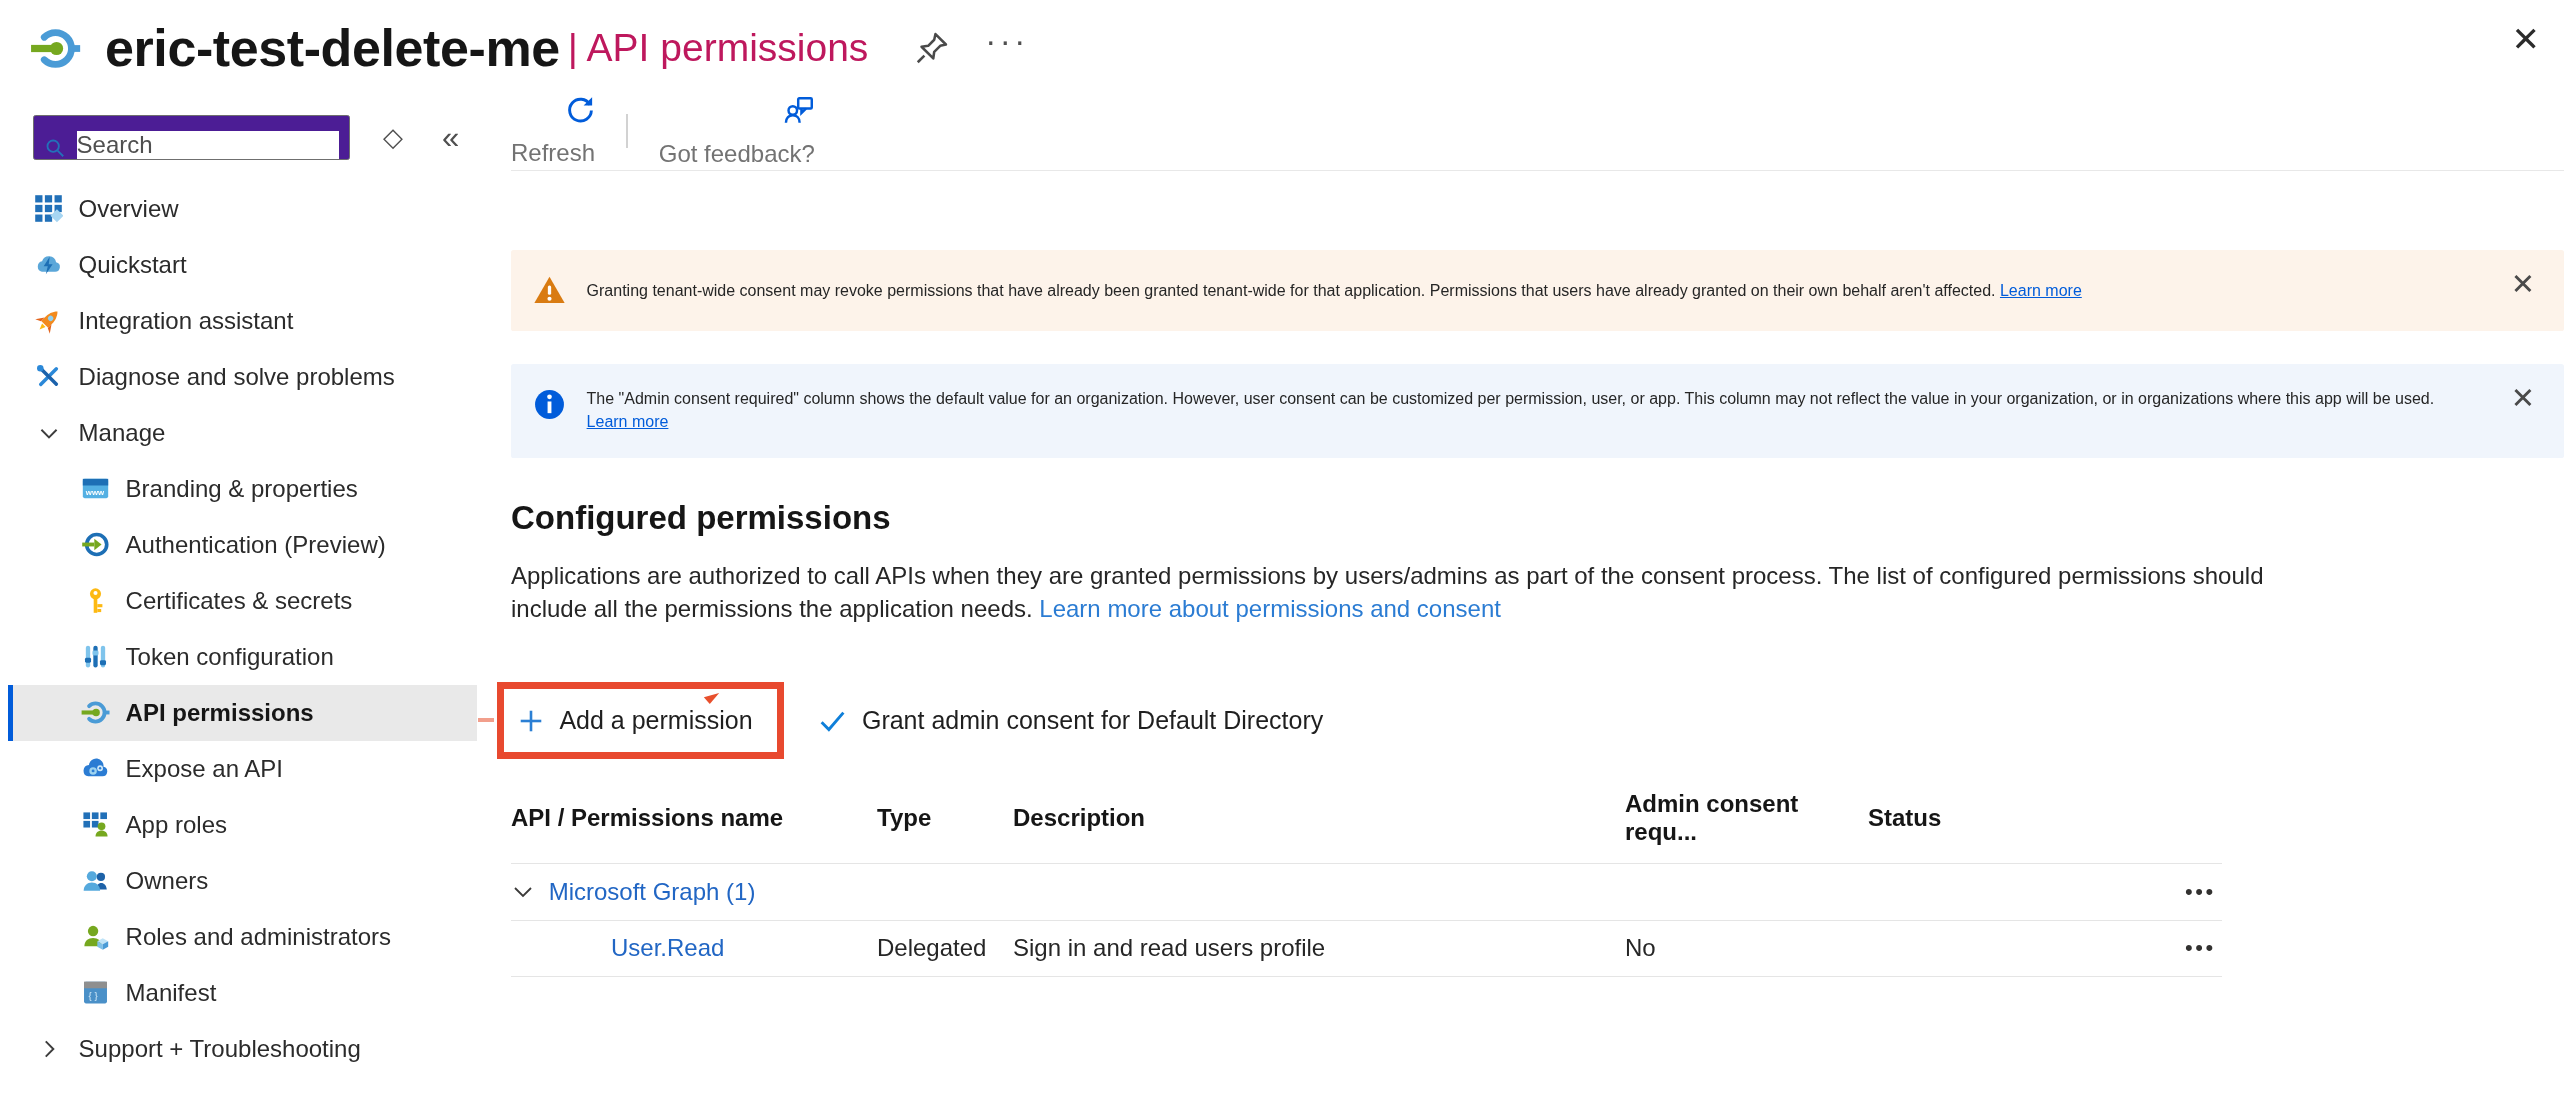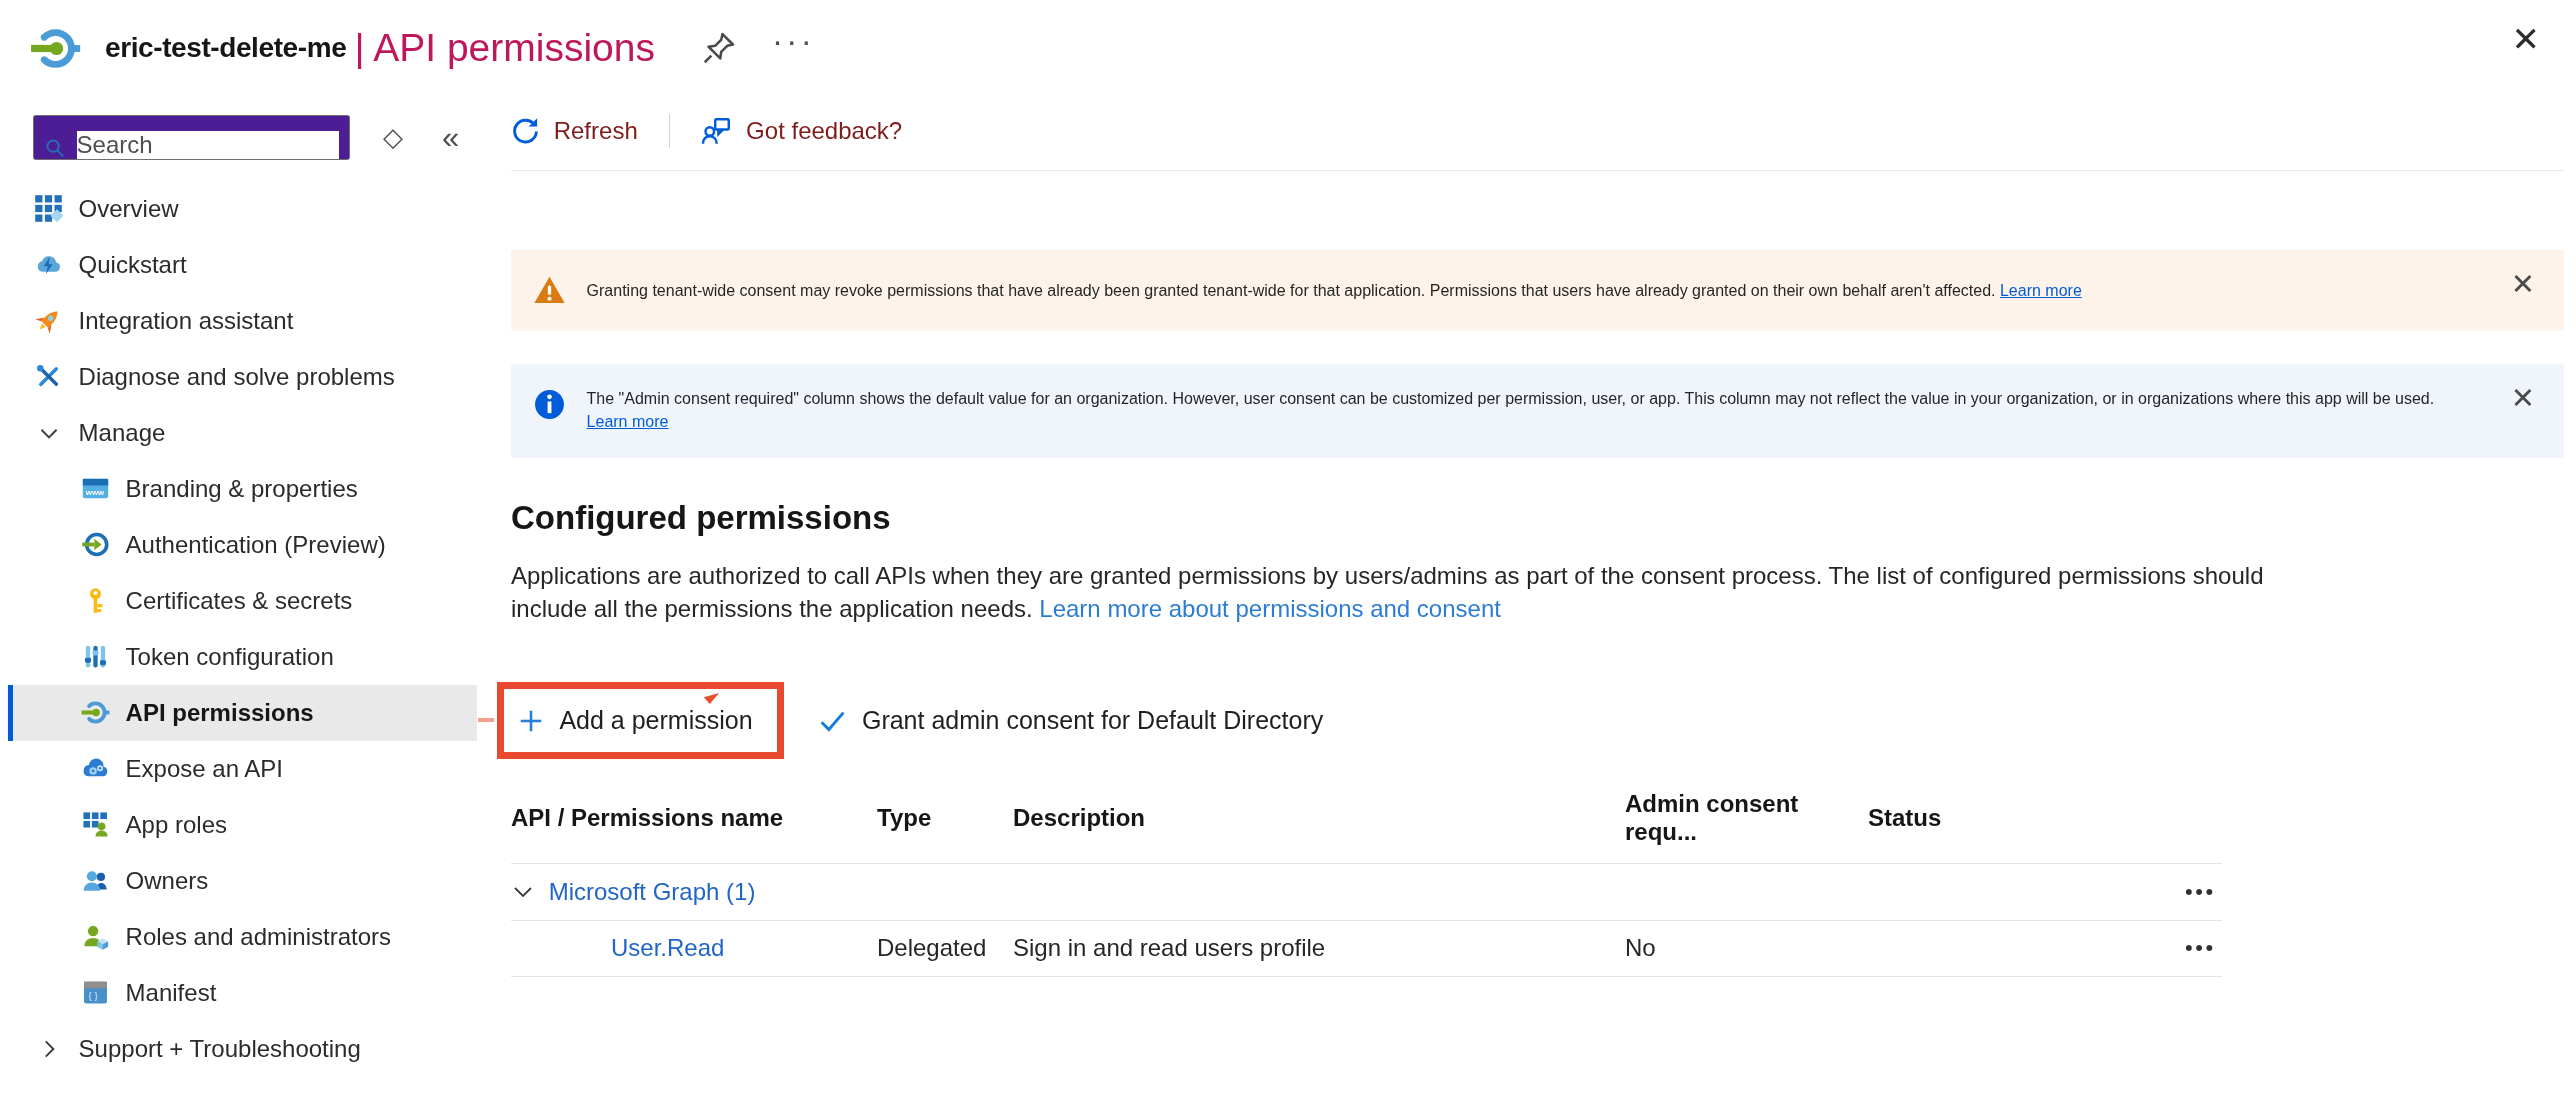--- a/index.html
+++ b/index.html
@@ -2,21 +2,21 @@
 <html style="font-size:13.7px"><head>
 <meta charset="utf-8">
 <style>
   * { box-sizing: border-box; margin: 0; padding: 0; }
   html, body { width: 2576px; height: 1098px; overflow: hidden; }
   body { font-family: "Liberation Sans", sans-serif; background: #ffffff; color: #262626; }
 
   
   .app-header { display: flex; align-items: center; height: 91px; padding: 5.1px 0 0 27.4px; position: relative; }
   .app-icon { width: 57px; height: 51px; margin-right: 20.6px; flex: none; }
-  .title-primary { font-size: 28px; font-weight: 700; color: #161616; letter-spacing: -0.4px; }
+  .title-primary { font-size: 52px; font-weight: 700; color: #161616; letter-spacing: -0.4px; }
   .title-secondary { font-size: 39px; font-weight: 400; color: #be185d; margin-left: 8px; }
   .pin-btn { margin-left: 45px; width: 38px; height: 38px; cursor: pointer; }
   .more-btn { margin-left: 34px; font-size: 33px; color: #4f4f4f; letter-spacing: 3.4px; cursor: pointer; line-height: 17px; padding-bottom: 15.4px; }
   .window-close { position: absolute; right: 36px; top: 19px; font-size: 34px; font-weight: 300; color: #2b2b2b; cursor: pointer; }
 
   
   .content { display: flex; align-items: flex-start; }
   .sidebar { width: 477px; flex: none; padding-top: 24px; }
   .main { flex: 1; padding: 0 12px 0 34px; }
 
@@ -30,21 +30,21 @@
   .collapse-glyph { margin-left: 39px; font-size: 31px; color: #4f4f4f; cursor: pointer; }
 
   .nav-item { height: 56px; display: flex; align-items: center; padding-left: 33px; font-size: 24px; color: #2b2b2b; cursor: pointer; position: relative; white-space: nowrap; }
   .nav-item .nicon { width: 31px; height: 31px; margin-right: 14.6px; flex: none; display: flex; align-items: center; justify-content: center; }
   .nav-item.sub { padding-left: 72px; margin-left: 8px; }
   .nav-item.selected { background: #e9e9e9; font-weight: 700; color: #161616; }
   .nav-item.selected::before { content: ""; position: absolute; left: 0; top: 0; bottom: 0; width: 5.1px; background: #015cda; }
 
   
   .toolbar { display: flex; align-items: center; height: 53px; margin-top: 13.7px; }
-  .tb-btn { display: flex; align-items: center; gap: 13.7px; font-size: 24px; color: #7f1d1d; cursor: pointer; }
+  .tb-btn { display: flex; align-items: flex-end; gap: 13.7px; font-size: 24px; color: #737373; cursor: pointer; flex-direction: column; }
   .tb-sep { width: 1.7px; height: 34px; background: #d2d2d2; margin: 0 31px; }
   .toolbar-rule { height: 1.7px; background: #e8e8e8; margin-top: 12px; }
 
   
   .banner { position: relative; border-radius: 2.6px; display: flex; align-items: flex-start; padding: 24px 94px 24px 22px; }
   .banner.warning { margin-top: 79px; background: #fdf3ea; align-items: center; }
   .banner.info { margin-top: 33px; background: #f0f5fc; }
   .banner .b-icon { width: 33px; height: 33px; flex: none; margin-right: 20.6px; }
   .banner .b-text { font-size: 16px; line-height: 1.42; color: #262626; }
   .banner .b-close { position: absolute; right: 29px; top: 17px; font-size: 29px; font-weight: 300; color: #4a4a4a; cursor: pointer; }

